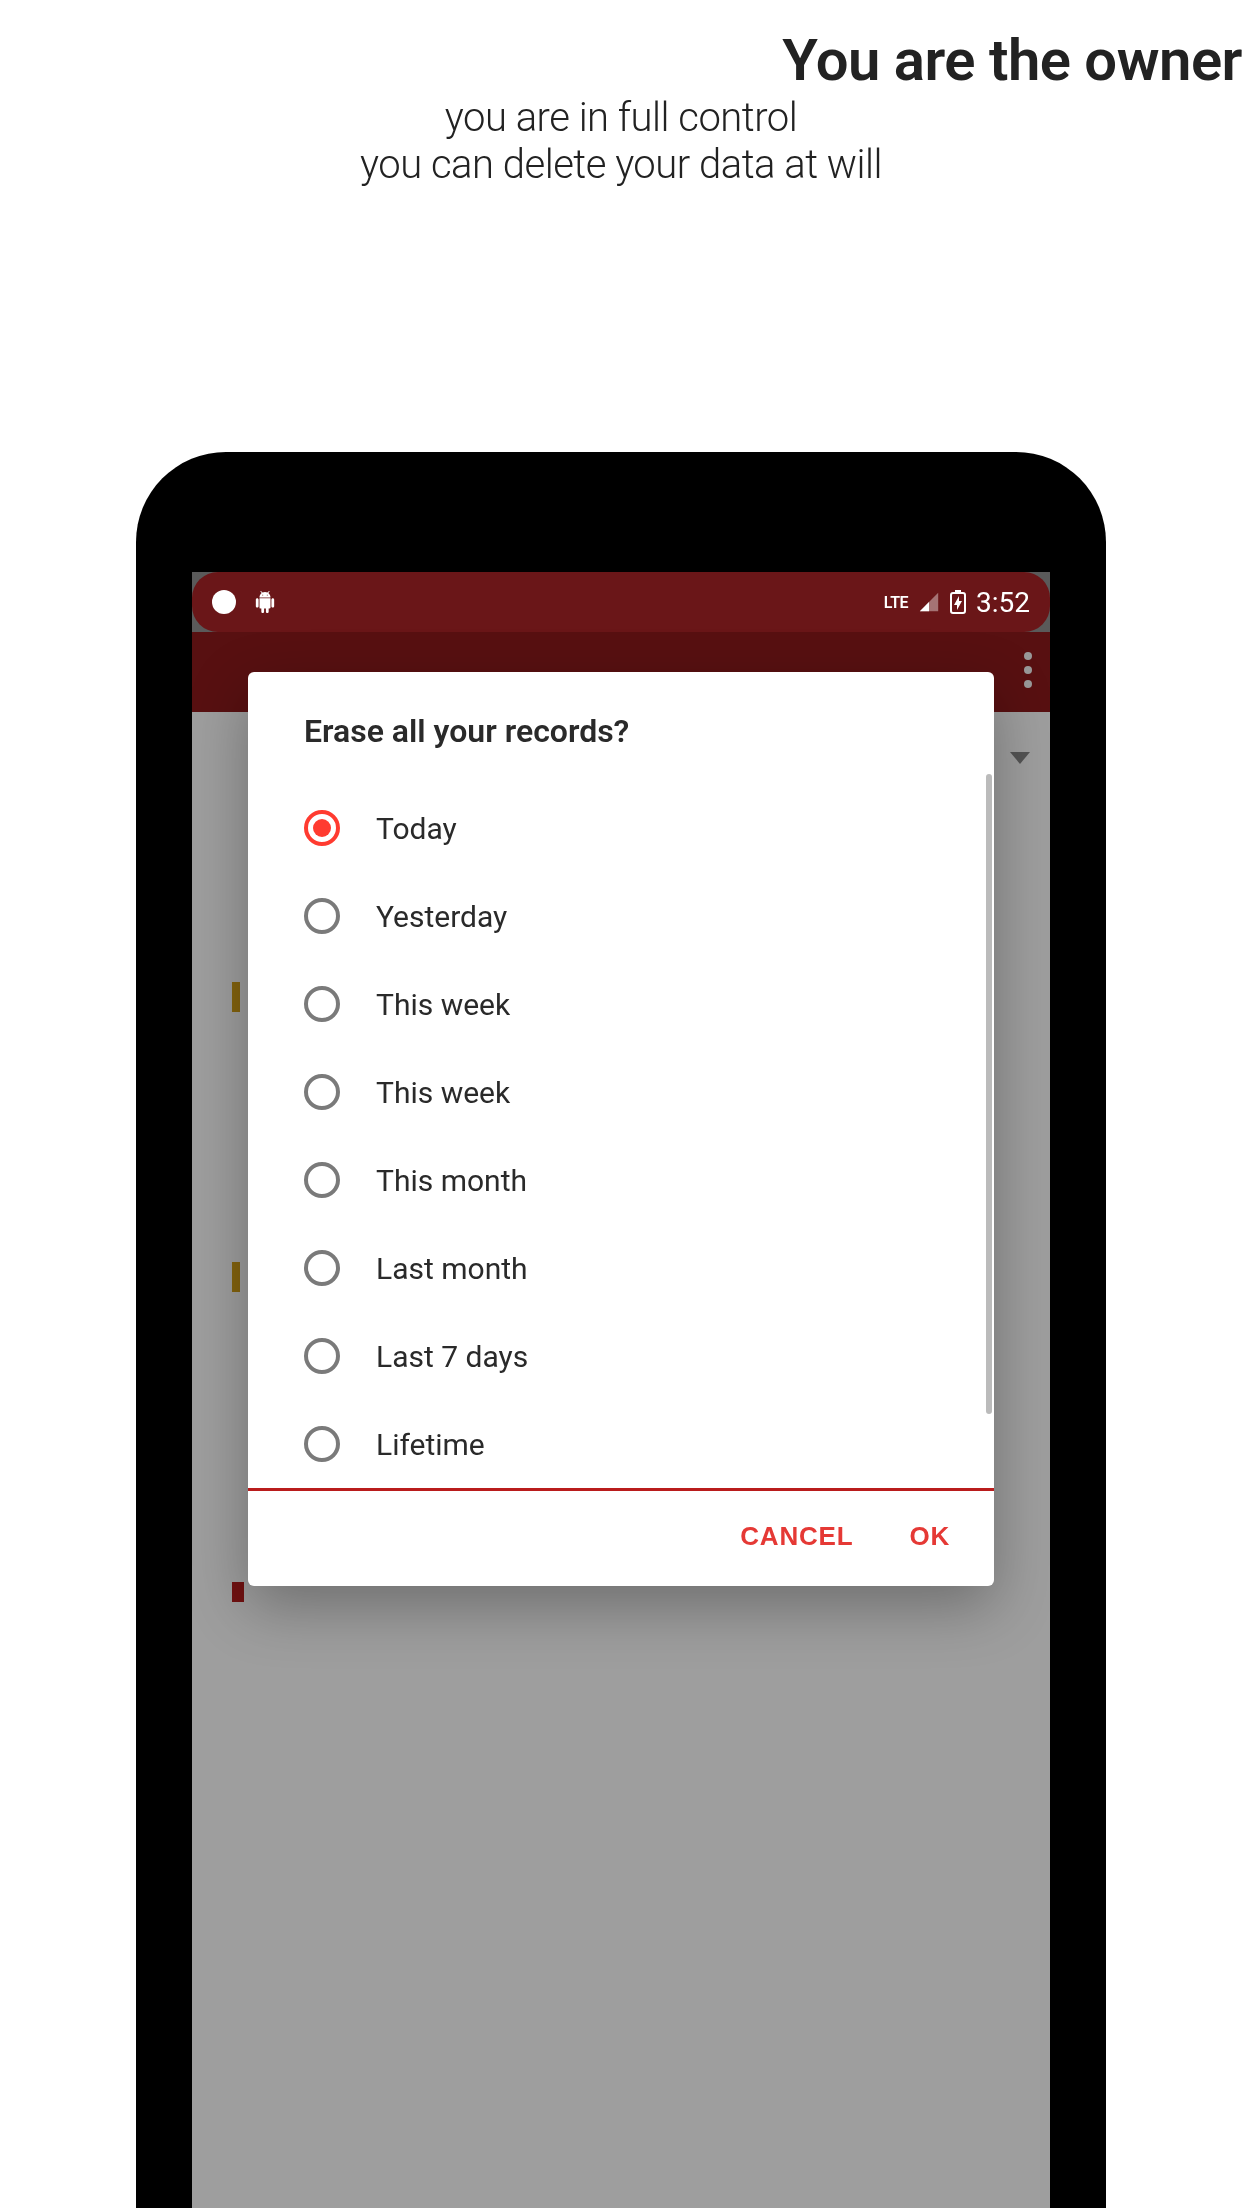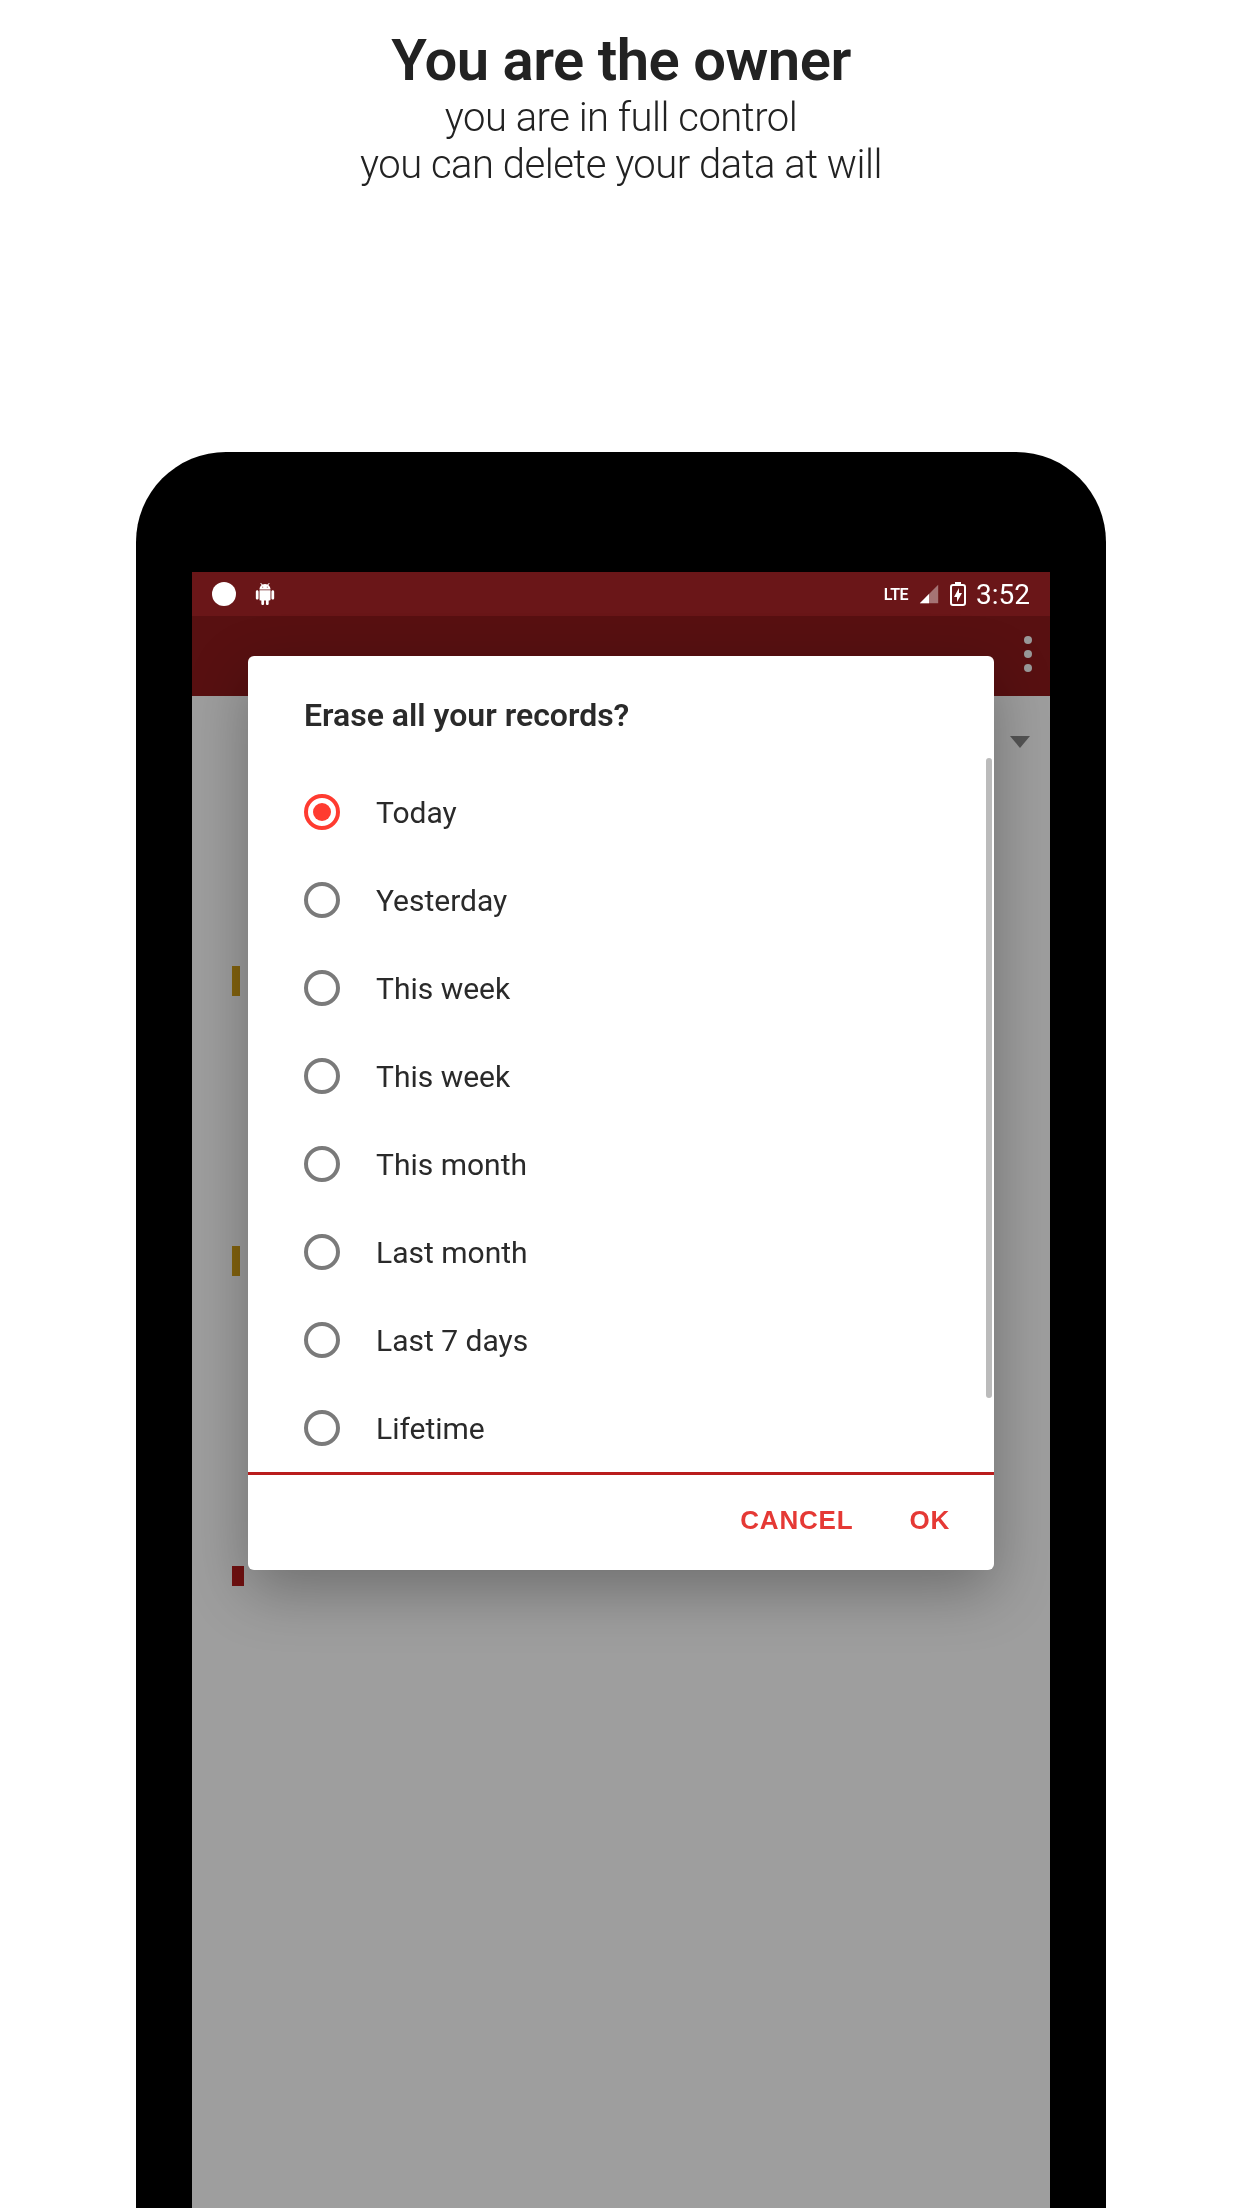--- a/index.html
+++ b/index.html
@@ -13,20 +13,21 @@
     }
     .headline {
       text-align: center;
       padding-top: 26px;
       color: #222;
     }
     .headline-bold {
       font-size: 58px;
       font-weight: 600;
       letter-spacing: -0.5px;
+      text-align: right;
     }
     .headline-light {
       font-size: 40px;
       font-weight: 300;
       letter-spacing: -0.5px;
       line-height: 1.18;
     }
     .phone-frame {
       position: absolute;
       left: 50%;
@@ -36,27 +37,28 @@
       background: #000;
       border-radius: 90px 90px 0 0;
       padding: 120px 56px 0 56px;
     }
     .phone-screen {
       width: 100%;
       background: #5a5a5a;
       position: relative;
     }
     .status-bar {
-      height: 44px;
+      height: 60px;
       background: #6a1618;
       display: flex;
       align-items: center;
       justify-content: space-between;
       padding: 0 20px;
       color: #fff;
+      border-radius: 26px;
     }
     .status-left { display: flex; align-items: center; gap: 18px; }
     .status-right { display: flex; align-items: center; gap: 10px; }
     .circle-icon {
       width: 24px; height: 24px; border-radius: 50%; background: #fff;
     }
     .android-icon {
       width: 22px; height: 22px; position: relative;
     }
     .android-icon svg { width: 100%; height: 100%; }

